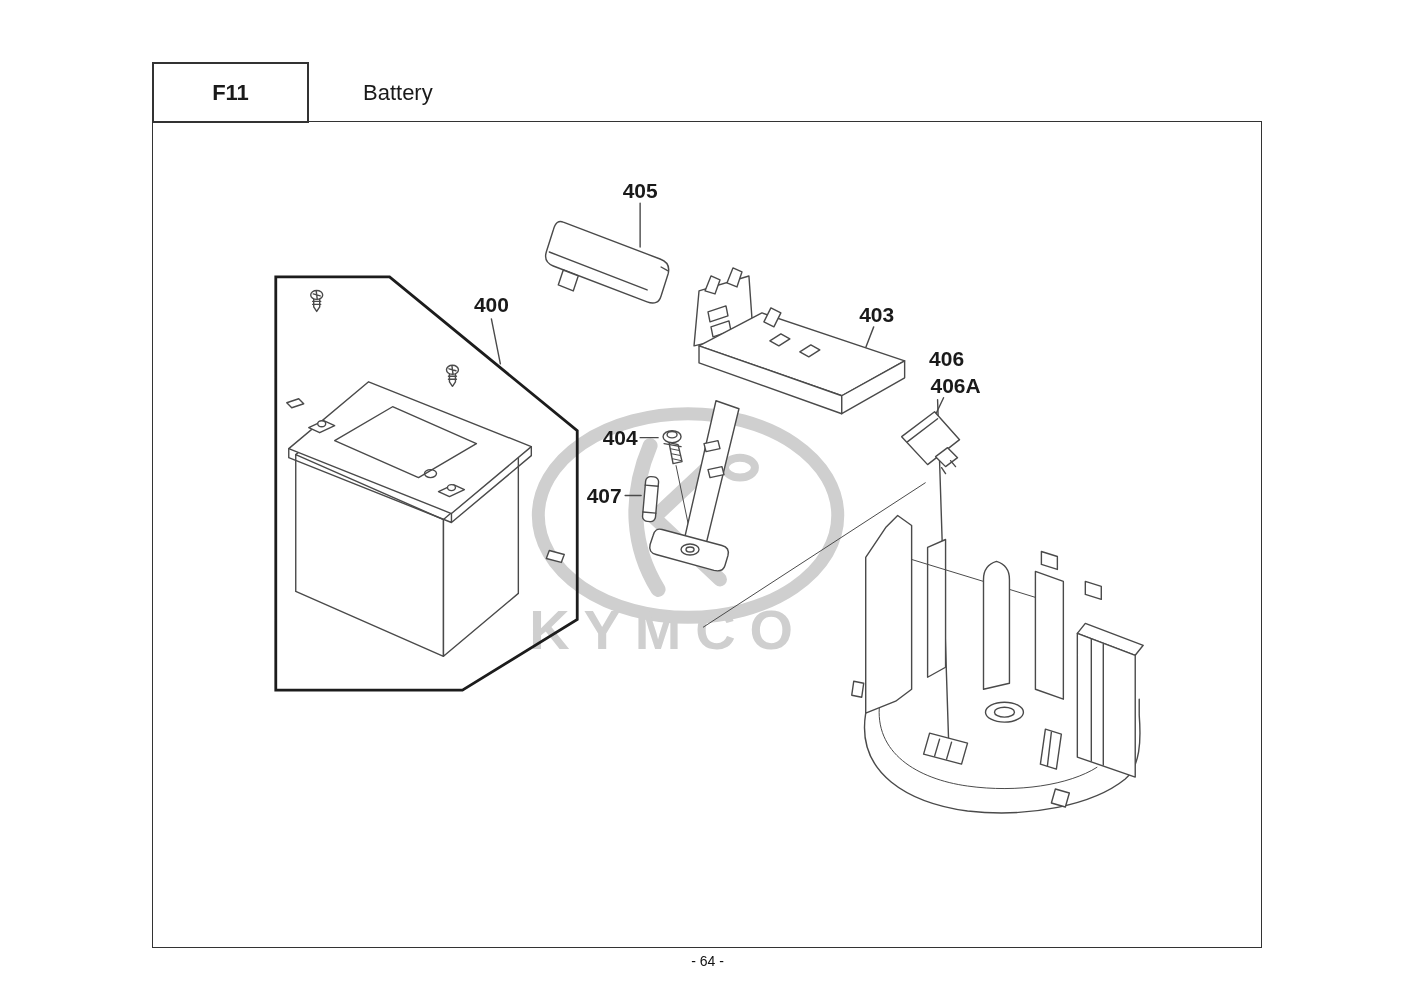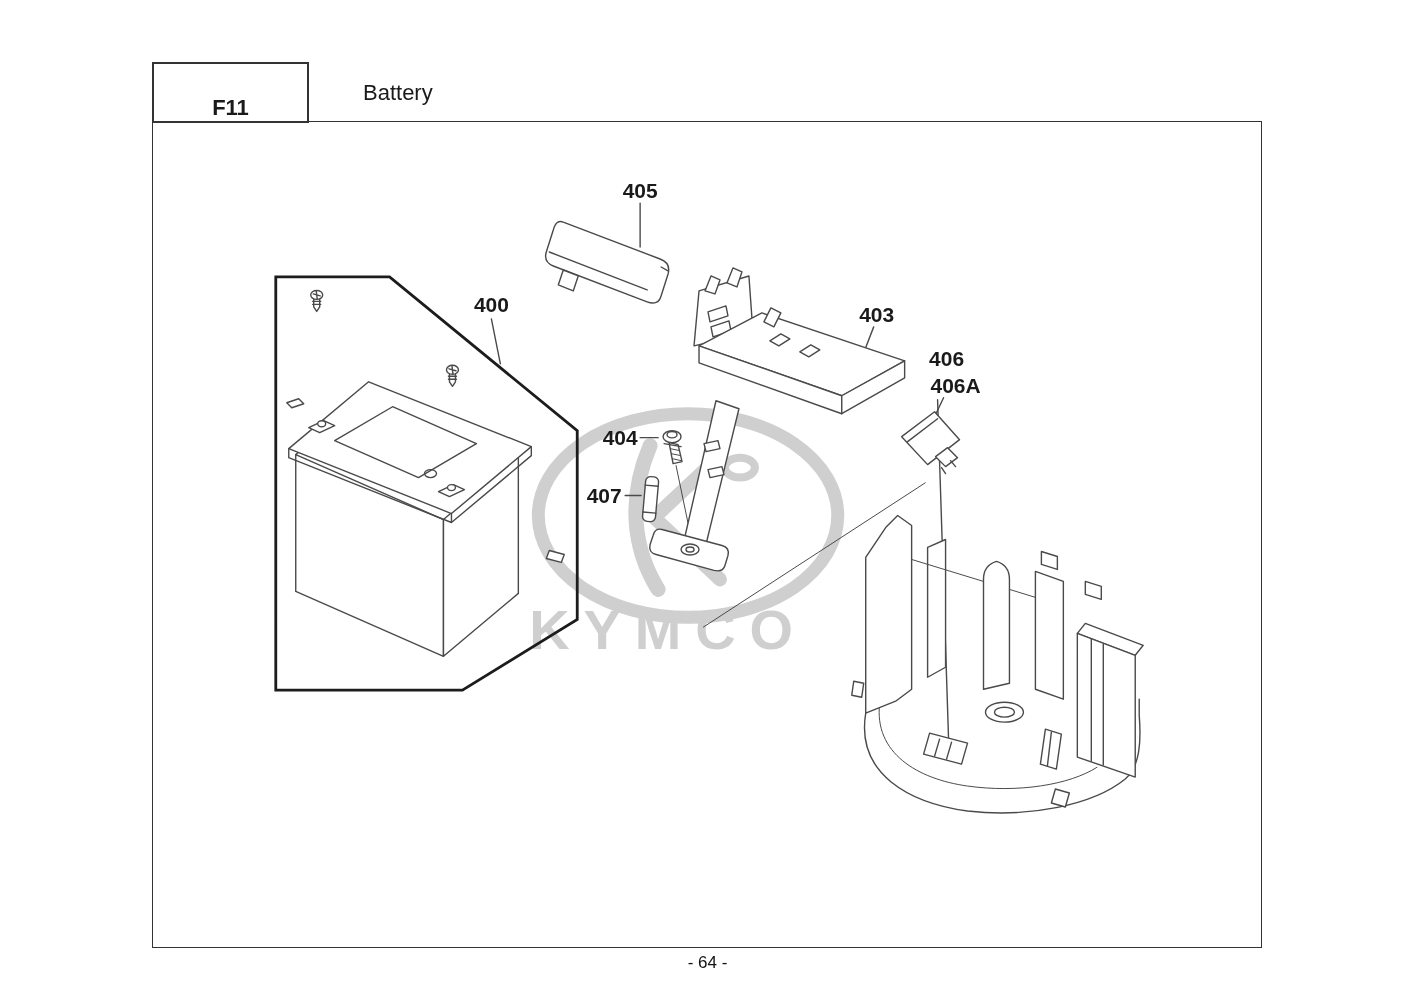--- a/index.html
+++ b/index.html
@@ -10,35 +10,35 @@
     --watermark:#cfcfcf;
   }
   html,body{margin:0;padding:0;background:#fff;}
   .page{
     position:relative;width:1415px;height:1000px;background:#fff;overflow:hidden;
     font-family:"Liberation Sans",sans-serif;color:var(--text);
   }
   .header-box{
     position:absolute;left:152px;top:62px;width:157px;height:61px;
     border:2px solid var(--frame);box-sizing:border-box;background:#fff;
-    display:flex;align-items:flex-end;justify-content:center;
+    display:flex;align-items:center;justify-content:center;
     font-size:22px;font-weight:bold;z-index:3;
   }
   .header-title{
     position:absolute;left:363px;top:62px;height:61px;
     display:flex;align-items:center;font-size:22px;font-weight:normal;z-index:3;
   }
   .frame{
     position:absolute;left:152px;top:121px;width:1110px;height:827px;
     border:1.5px solid var(--frame);box-sizing:border-box;background:#fff;
   }
   svg.diagram{position:absolute;left:0;top:0;width:100%;height:100%;}
   .page-number{
     position:absolute;left:0;right:0;top:953px;text-align:center;
-    font-size:17px;color:#111;
+    font-size:14px;color:#111;
   }
   
   .ln{stroke:var(--line);stroke-width:1.4;fill:none;stroke-linejoin:round;stroke-linecap:round;}
   .fw{stroke:var(--line);stroke-width:1.4;fill:#fff;stroke-linejoin:round;}
   .bold{stroke:var(--bold-line);stroke-width:2.8;fill:none;stroke-linejoin:miter;}
   .thin{stroke:var(--line);stroke-width:1;fill:none;}
   .lbl{font:bold 21px "Liberation Sans",sans-serif;fill:var(--text);}
   .wm-stroke{stroke:var(--watermark);fill:none;}
   .wm-text{font:bold 56px "Liberation Sans",sans-serif;fill:var(--watermark);letter-spacing:14px;}
 </style>

